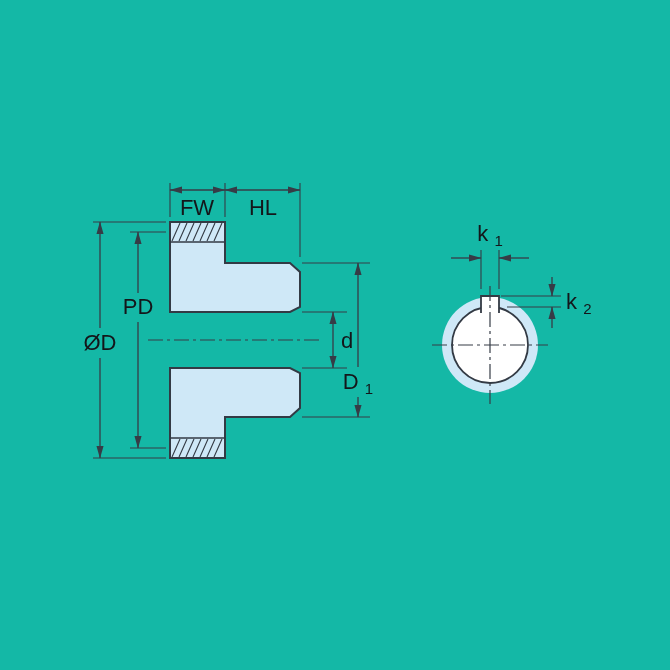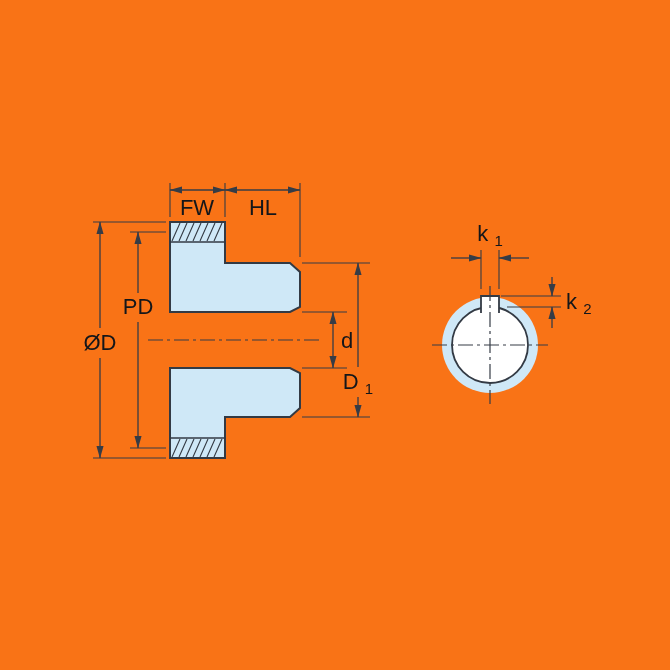--- a/index.html
+++ b/index.html
@@ -4,21 +4,21 @@
 <style>
   html, body {
     margin: 0;
     padding: 0;
     background: #ffffff;
   }
   .canvas {
     position: relative;
     width: 670px;
     height: 670px;
-    background: #f97316;
+    background: #14b8a6;
     overflow: hidden;
   }
   svg { display: block; }
   .part {
     fill: #cfe8f7;
     stroke: #333a44;
     stroke-width: 2;
     stroke-linejoin: miter;
   }
   .edge {

